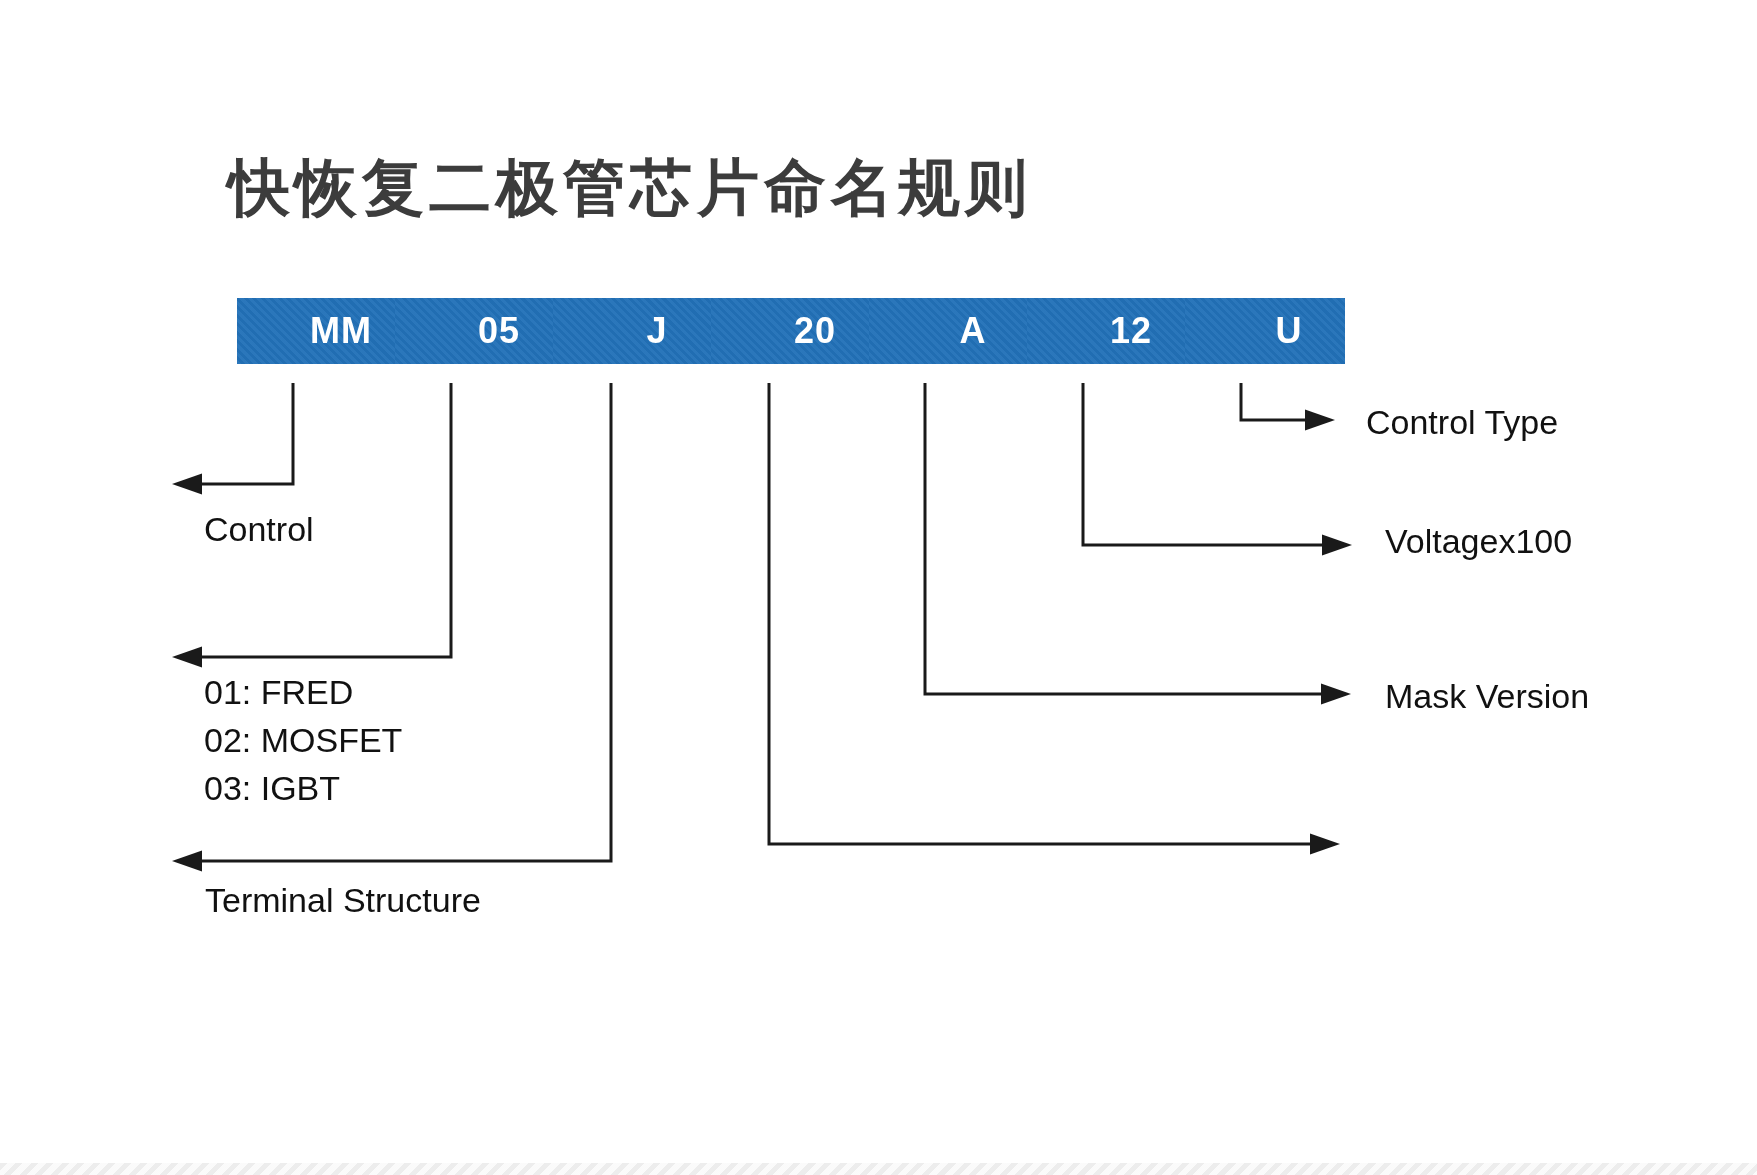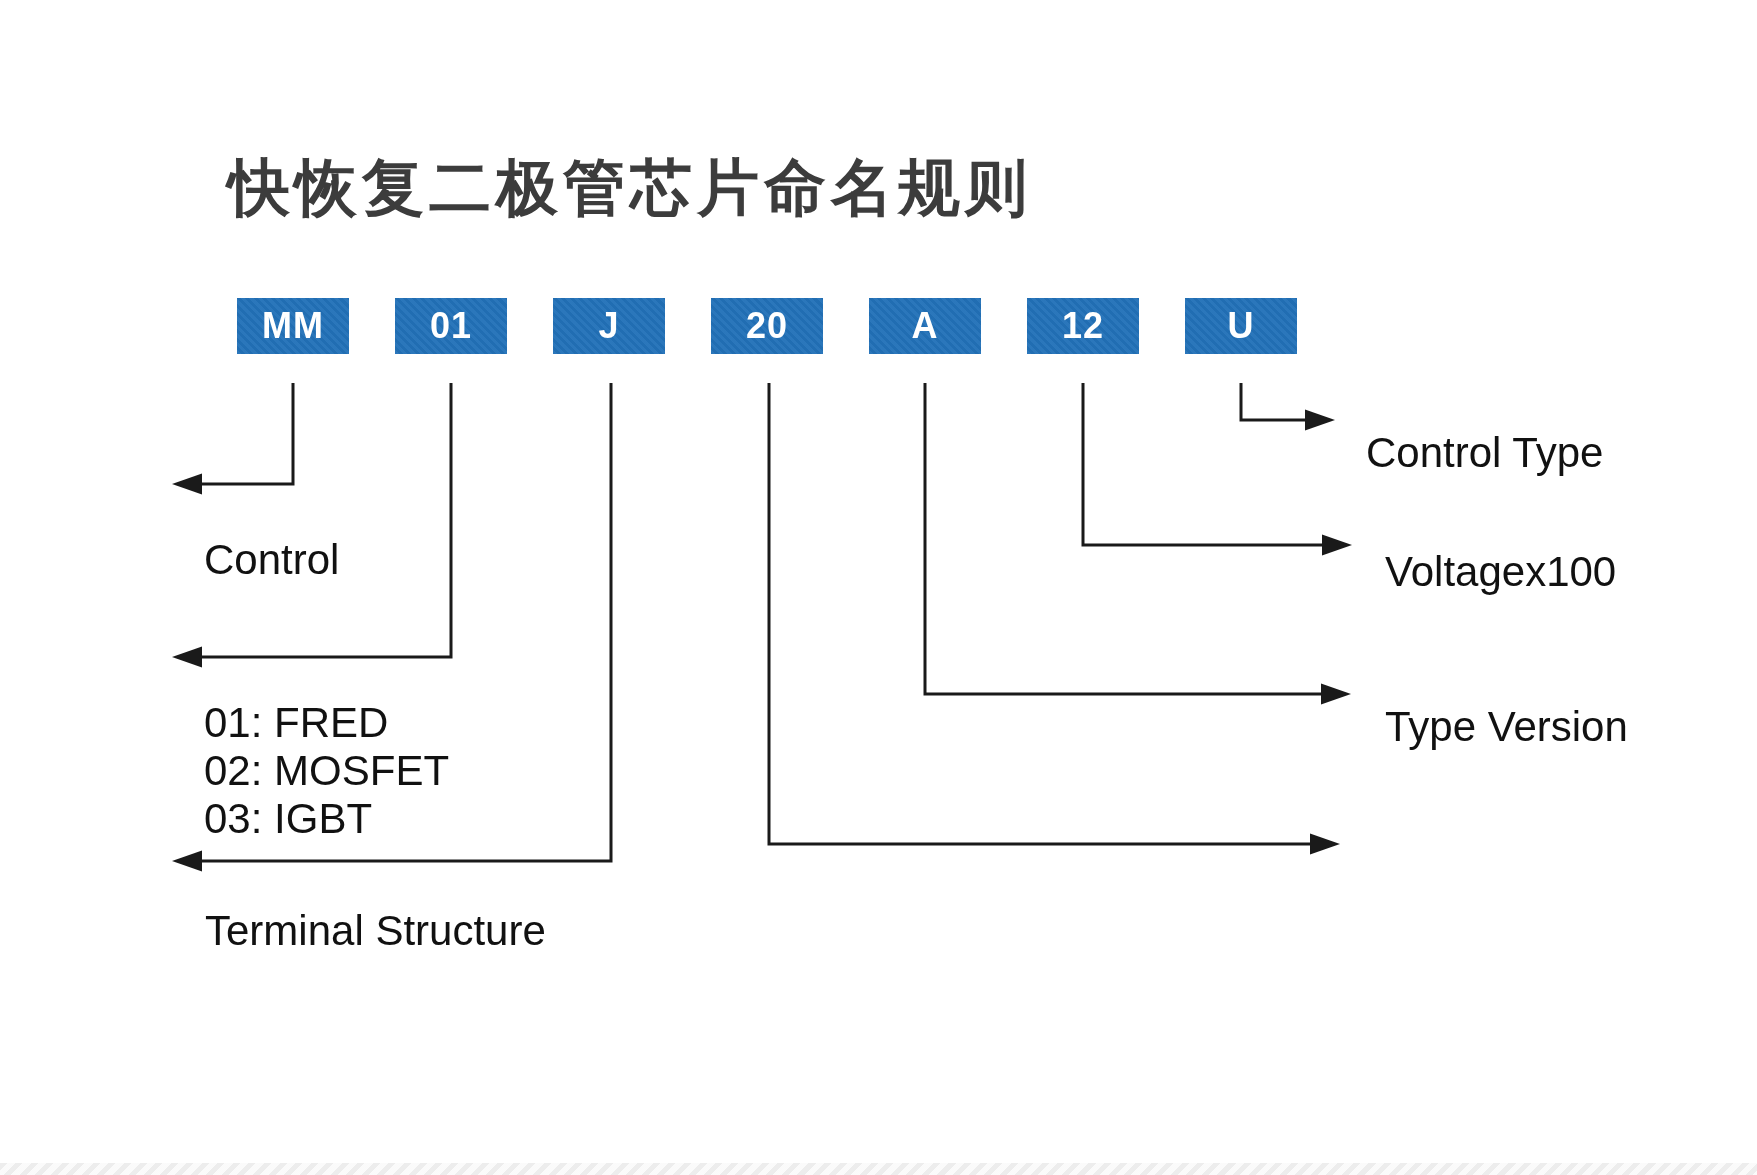--- a/index.html
+++ b/index.html
@@ -20,54 +20,54 @@
   }
   .title{
     position:absolute;left:228px;top:146px;
     font-size:62px;font-weight:700;
     color:var(--title-text);
     letter-spacing:5px;
     white-space:nowrap;
   }
   .code-box{
     position:absolute;top:298px;
-    width:112px;height:56px;
+    width:112px;height:66px;
     background:var(--box-fill);
     background-image:repeating-linear-gradient(45deg,rgba(255,255,255,0.04) 0 3px,rgba(0,0,0,0.03) 3px 6px);
     color:var(--box-text);
     font-size:36px;font-weight:700;
     display:flex;align-items:center;justify-content:center;
     letter-spacing:1px;
+    padding-left:48px;
   }
   .connectors{position:absolute;left:0;top:0;}
   .connectors path{fill:none;stroke:var(--line);stroke-width:3;}
   .connectors polygon{fill:var(--line);stroke:none;}
   .lbl{
     position:absolute;
     color:var(--label-text);
-    font-size:42px;
+    font-size:34px;
     white-space:nowrap;
     line-height:48px;
-    margin-top:31px;
   }
   .bottom-strip{
     position:absolute;left:0;bottom:0;width:100%;height:12px;
     background:repeating-linear-gradient(135deg,#e7e7e7 0 5px,#f9f9f9 5px 11px);
     opacity:.75;
   }
 </style>
 </head>
 <body>
 
 <div class="stage">
 
   <div class="title">快恢复二极管芯片命名规则</div>
 
   <div class="code-box" style="left:237px">MM</div>
-  <div class="code-box" style="left:395px">01</div>
+  <div class="code-box" style="left:395px">05</div>
   <div class="code-box" style="left:553px">J</div>
   <div class="code-box" style="left:711px">20</div>
   <div class="code-box" style="left:869px">A</div>
   <div class="code-box" style="left:1027px">12</div>
   <div class="code-box" style="left:1185px">U</div>
 
   <svg class="connectors" width="1757" height="1175" viewBox="0 0 1757 1175" aria-hidden="true">
 
     <g>
       <path d="M293,383 L293,484 L200,484"></path>
@@ -114,17 +114,17 @@
   </div>
 
   <div class="lbl" style="left:205px;top:876px">Terminal Structure</div>
 
   <div class="lbl" style="left:1366px;top:398px">Control Type</div>
 
   <div class="lbl" style="left:1385px;top:518px;line-height:46px">
     <div>Voltagex100</div>
   </div>
 
-  <div class="lbl" style="left:1385px;top:672px">Type Version</div>
+  <div class="lbl" style="left:1385px;top:672px">Mask Version</div>
 
 
   <div class="bottom-strip"></div>
 </div>
 
 </body></html>

